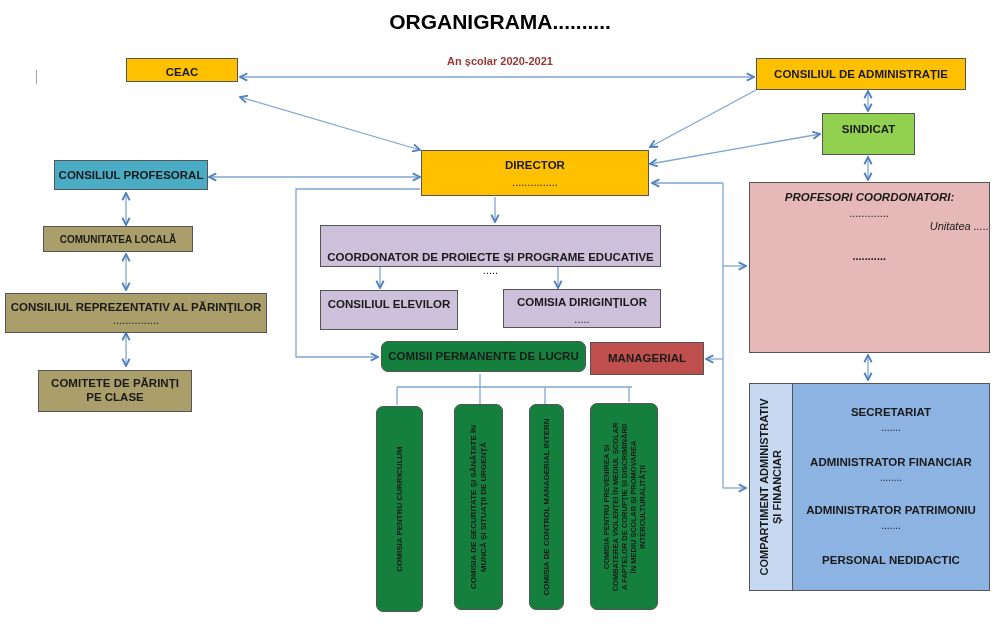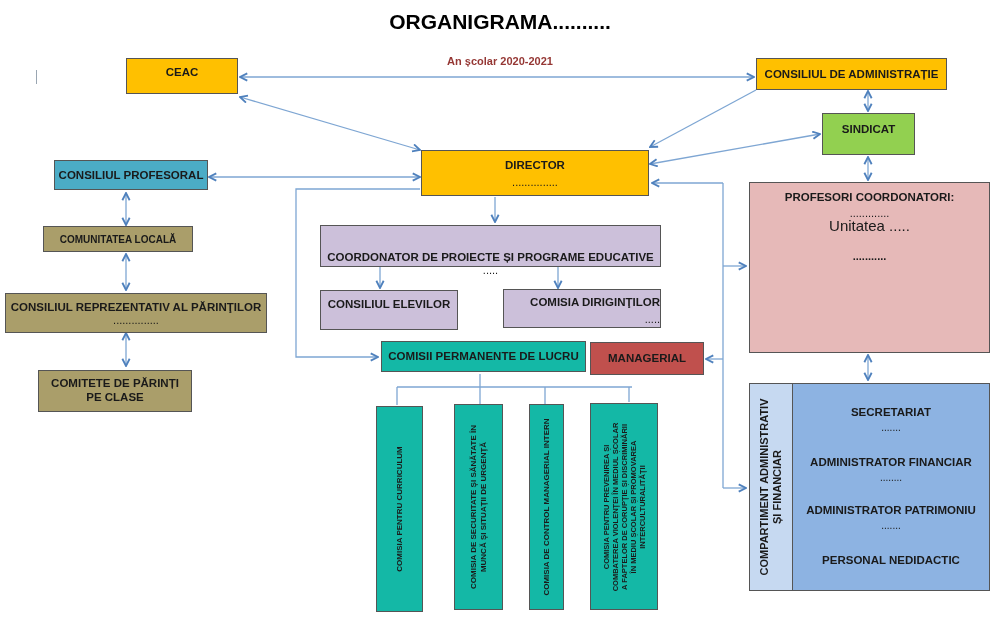--- a/index.html
+++ b/index.html
@@ -12,23 +12,23 @@
   .cursor-mark { position: absolute; left: 36px; top: 70px; width: 1px; height: 14px; background: #9aa6b2; }
   .box { position: absolute; box-sizing: border-box; border: 1px solid #555; text-align: center;
          font-weight: bold; font-size: 11.5px; line-height: 14px; }
   .box .dots { font-weight: normal; font-size: 11px; line-height: 12px; }
   svg.links { position: absolute; left: 0; top: 0; }
   .orange { background: #ffc000; }
   .teal { background: #4bacc6; }
   .olive { background: #aa9e6a; }
   .lavender { background: #ccc0da; }
   .green { background: #92d050; }
-  .lightgreen { background: #14b8a6; }
+  .lightgreen { background: #15803d; border-radius: 7px; }
   .red { background: #c0504d; }
-  .pink { background: #e6b9b8; }
+  .pink { background: #e6b9b8; font-style: italic; }
   .blue { background: #8db3e2; }
   .paleblue { background: #c6d9f1; }
   .vert { position: absolute; box-sizing: border-box; border: 1px solid #555; }
   .vert .vtext { position: absolute; left: 50%; top: 50%; transform: translate(-50%, -50%) rotate(-90deg);
                  white-space: nowrap; text-align: center; font-weight: bold; font-size: 8px; line-height: 10px; }
   .adm-item { position: absolute; left: 0; width: 100%; text-align: center; font-weight: bold; font-size: 11.5px; }
   .adm-dots { position: absolute; left: 0; width: 100%; text-align: center; font-size: 10px; }
 </style>
 </head>
 <body>
@@ -82,25 +82,25 @@
 
     <line x1="480" y1="374" x2="480" y2="387"></line>
     <line x1="397" y1="387" x2="632" y2="387"></line>
     <line x1="397" y1="387" x2="397" y2="405"></line>
     <line x1="480" y1="387" x2="480" y2="404"></line>
     <line x1="545" y1="387" x2="545" y2="404"></line>
     <line x1="629" y1="387" x2="629" y2="402"></line>
   </g>
 </svg>
 
-<div class="box orange" style="left:126px;top:58px;width:112px;height:36px;padding-top:6px;">
+<div class="box orange" style="left:126px;top:58px;width:112px;height:24px;padding-top:6px;">
   <span>CEAC</span>
 </div>
 
-<div class="box orange" style="left:756px;top:58px;width:191px;height:32px;padding-top:8px;">
+<div class="box orange" style="left:756px;top:58px;width:210px;height:32px;padding-top:8px;">
   <span>CONSILIUL DE ADMINISTRAȚIE</span>
 </div>
 
 <div class="box green" style="left:822px;top:113px;width:93px;height:42px;padding-top:8px;">
   <span>SINDICAT</span>
 </div>
 
 <div class="box orange" style="left:421px;top:150px;width:228px;height:46px;padding-top:7px;">
   <div>DIRECTOR</div>
   <div class="dots" style="margin-top:4px;">...............</div>
@@ -126,21 +126,21 @@
 
 <div class="box lavender" style="left:320px;top:225px;width:341px;height:42px;padding-top:24px;">
   <div>COORDONATOR DE PROIECTE ȘI PROGRAME EDUCATIVE</div>
   <div class="dots">.....</div>
 </div>
 
 <div class="box lavender" style="left:320px;top:290px;width:138px;height:40px;padding-top:6px;">
   <span>CONSILIUL ELEVILOR</span>
 </div>
 
-<div class="box lavender" style="left:503px;top:289px;width:158px;height:39px;padding-top:5px;text-align:right;">
+<div class="box lavender" style="left:503px;top:289px;width:158px;height:39px;padding-top:5px;">
   <div>COMISIA DIRIGINŢILOR</div>
   <div class="dots" style="margin-top:4px;">.....</div>
 </div>
 
 <div class="box lightgreen" style="left:381px;top:341px;width:205px;height:31px;padding-top:7px;">
   <span>COMISII PERMANENTE DE LUCRU</span>
 </div>
 
 <div class="box red" style="left:590px;top:342px;width:114px;height:33px;padding-top:8px;">
   <span>MANAGERIAL</span>
@@ -168,21 +168,21 @@
     <div>COMBATEREA VIOLENȚEI ÎN MEDIUL ȘCOLAR</div>
     <div>A FAPTELOR DE CORUPȚIE ȘI DISCRIMINĂRII</div>
     <div>ÎN MEDIU ȘCOLAR ȘI PROMOVAREA</div>
     <div>INTERCULTURALITĂȚII</div>
   </div>
 </div>
 
 <div class="box pink" style="left:749px;top:182px;width:241px;height:171px;padding-top:7px;">
   <div>PROFESORI COORDONATORI:</div>
   <div class="dots" style="margin-top:3px;">.............</div>
-  <div style="font-weight:normal;font-size:15px;">Unitatea .....</div>
+  <div style="font-weight:normal;font-size:11px;text-align:right;">Unitatea .....</div>
   <div class="dots" style="margin-top:17px;font-weight:bold;">...........</div>
 </div>
 
 <div class="vert paleblue" style="left:749px;top:383px;width:44px;height:208px;">
   <div class="vtext" style="font-size:11px;line-height:13px;">
     <div>COMPARTIMENT ADMINISTRATIV</div>
     <div>ȘI FINANCIAR</div>
   </div>
 </div>
 <div class="vert blue" style="left:792px;top:383px;width:198px;height:208px;">

